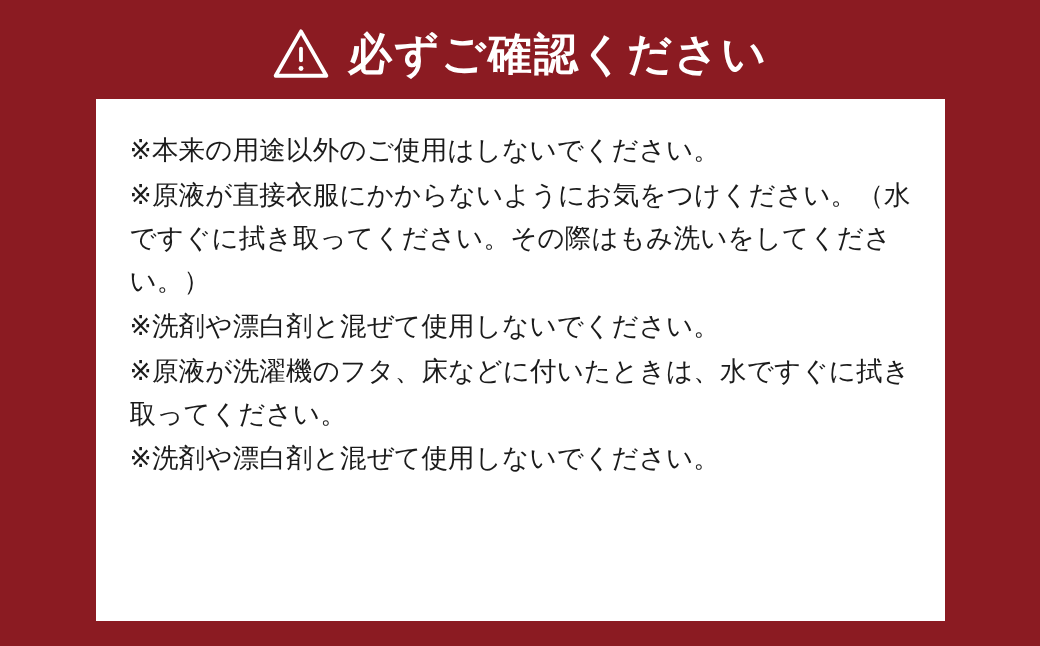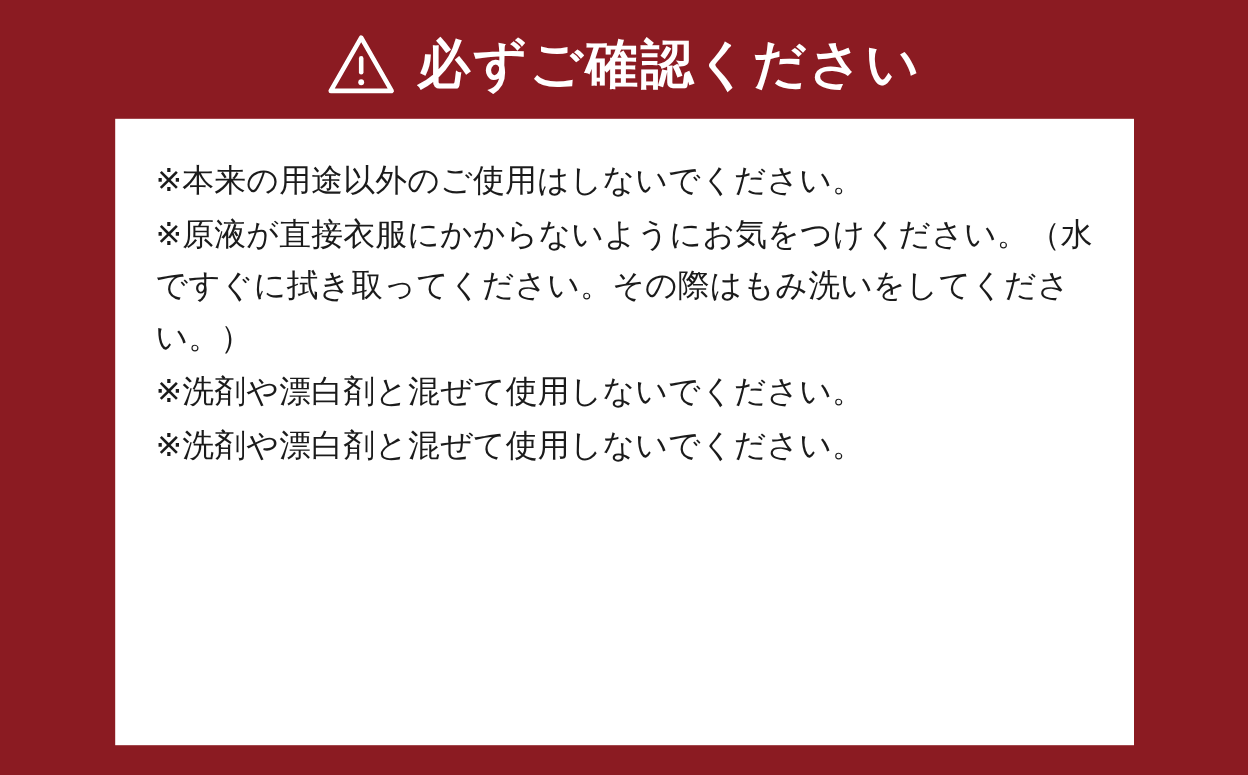--- a/index.html
+++ b/index.html
@@ -82,17 +82,18 @@
       <circle cx="32" cy="48" r="2.7" fill="#ffffff"></circle>
     </svg>
     <div class="notice-title">必ずご確認ください</div>
   </div>
 
   <div class="notice-body">
     <ul class="notice-list">
       <li class="notice-item">※本来の用途以外のご使用はしないでください。</li>
       <li class="notice-item">※原液が直接衣服にかからないようにお気をつけください。（水ですぐに拭き取ってください。その際はもみ洗いをしてください。）</li>
       <li class="notice-item">※洗剤や漂白剤と混ぜて使用しないでください。</li>
+      <li class="notice-item">※原液が洗濯機のフタ、床などに付いたときは、水ですぐに拭き取ってください。</li>
       <li class="notice-item">※洗剤や漂白剤と混ぜて使用しないでください。</li>
     </ul>
   </div>
 
 </div>
 
 </body></html>

